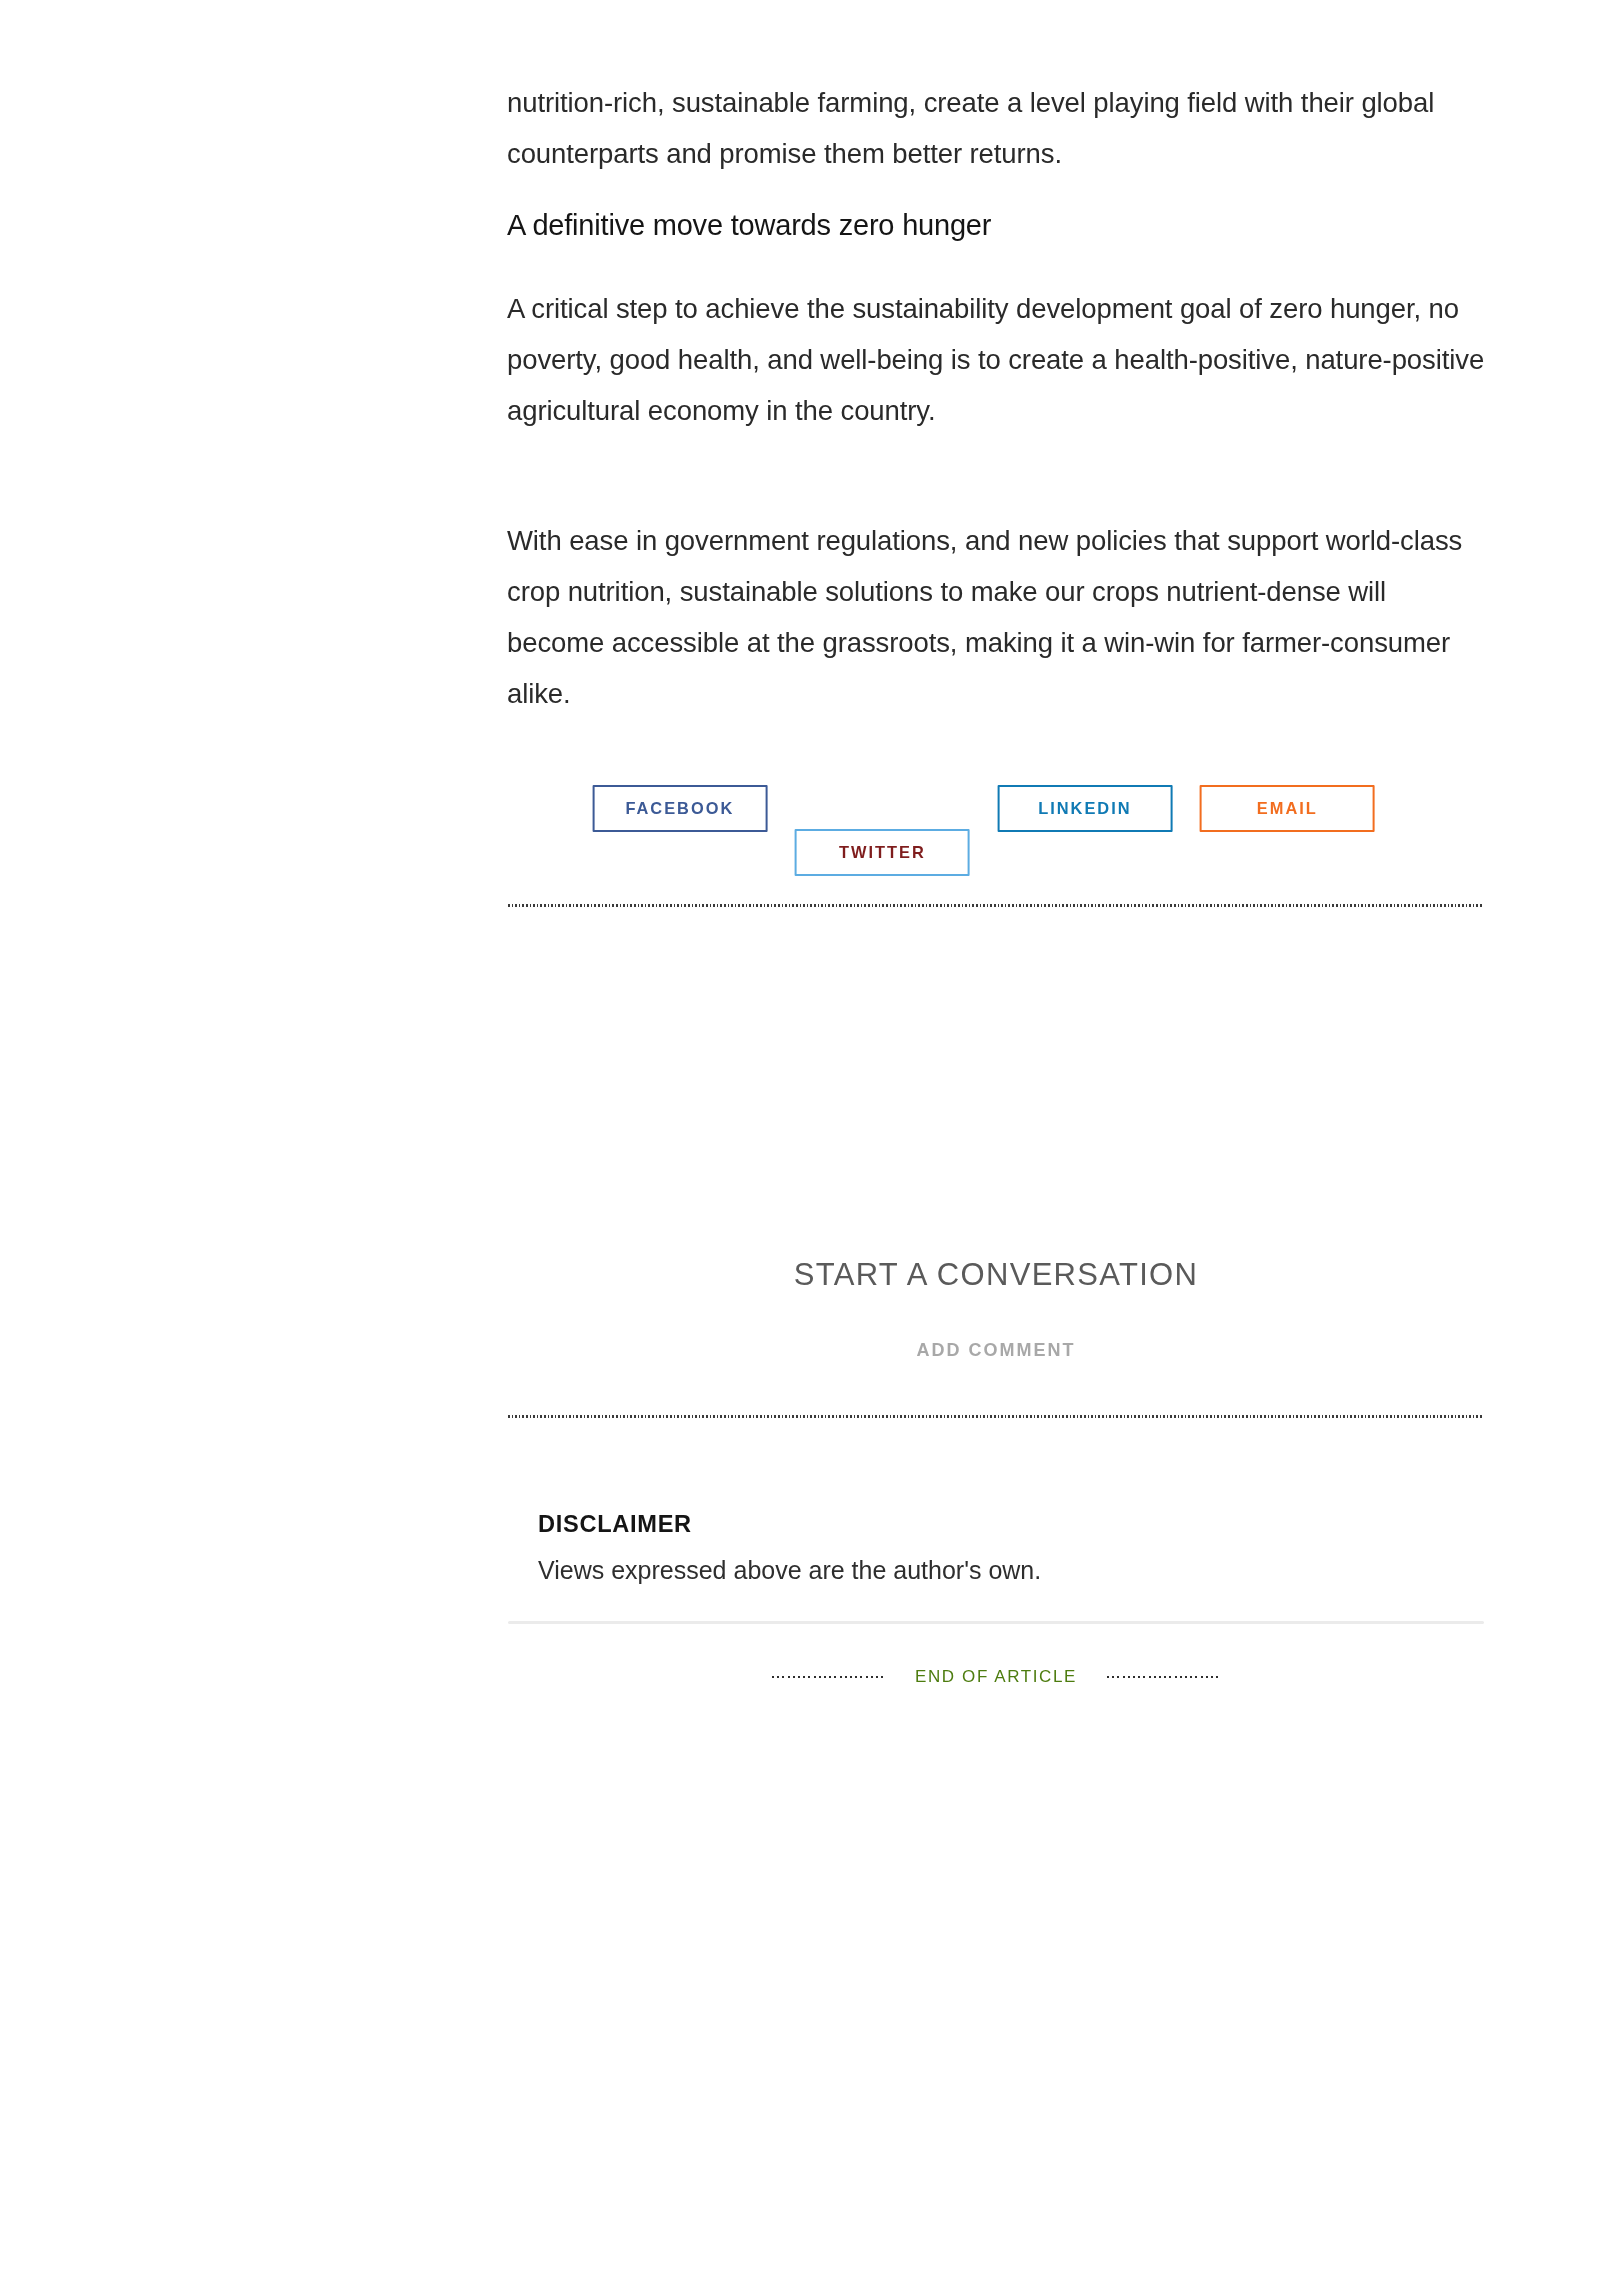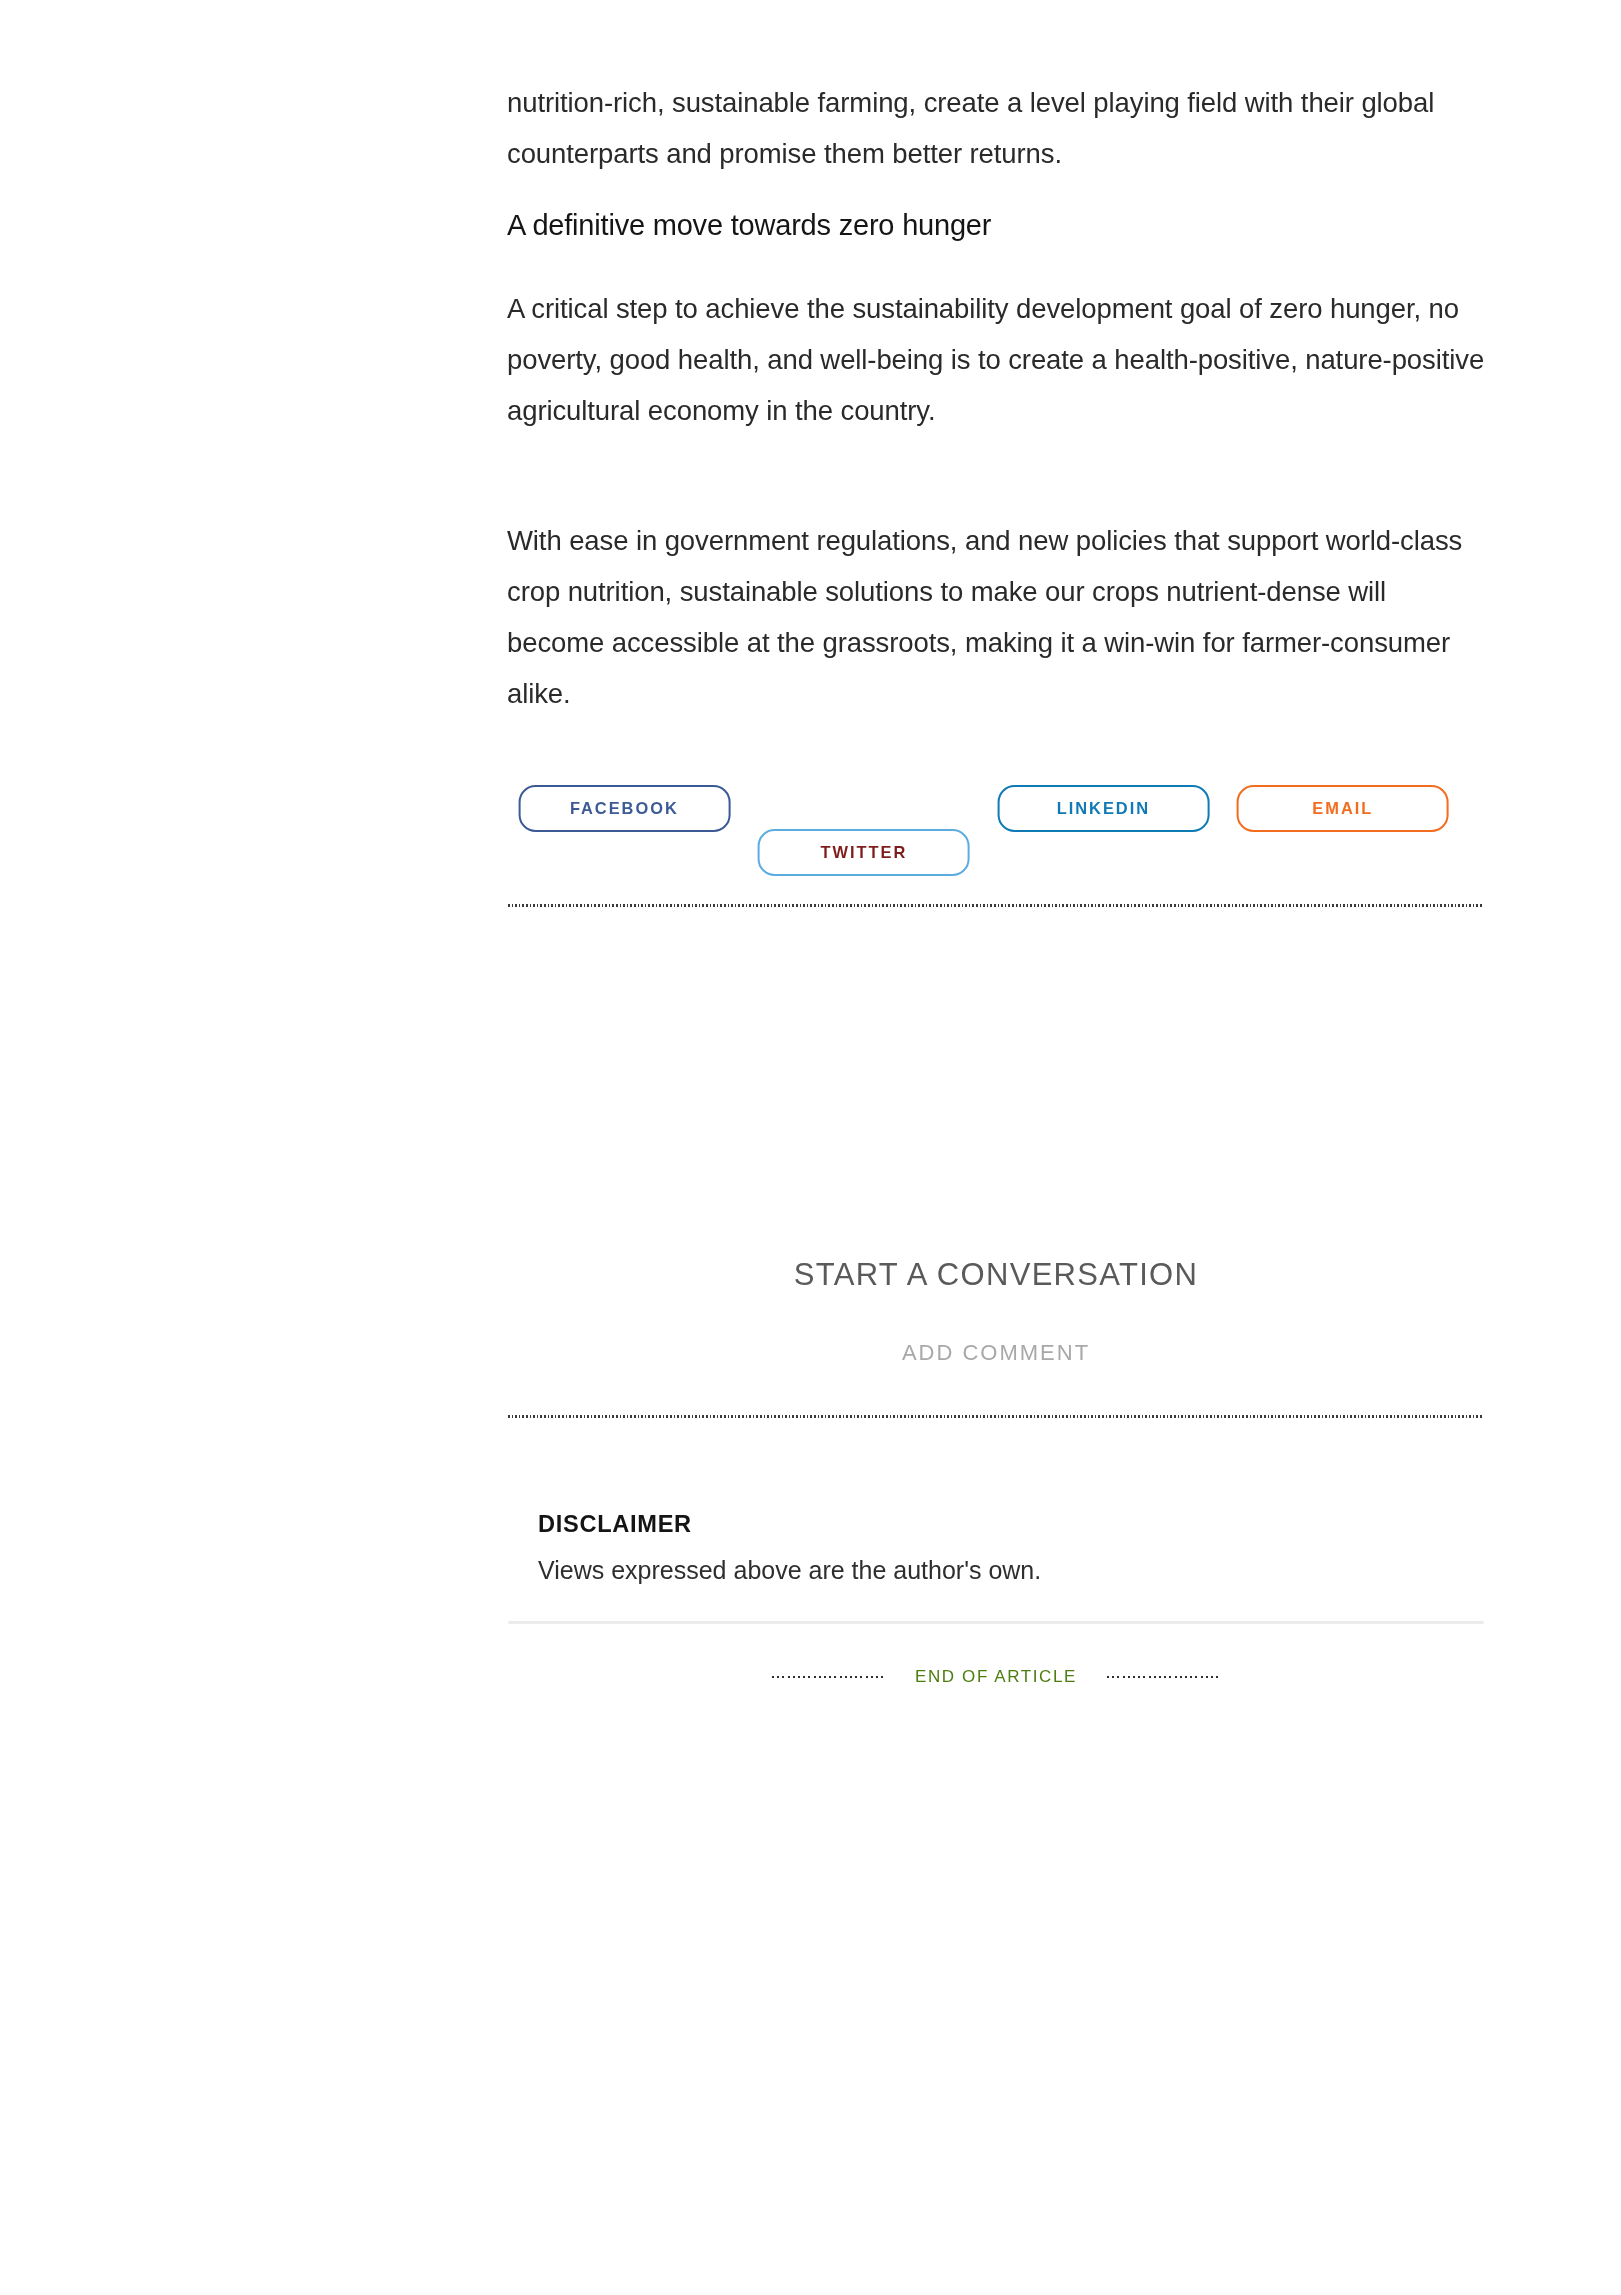--- a/index.html
+++ b/index.html
@@ -35,24 +35,24 @@
   .share-row {
     position:absolute;
     left:0; top:785px;
     width:100%;
     display:flex;
     justify-content:center;
     gap:27.5px;
     transform:translateX(-12.4px);
   }
   .share-btn {
-    width:212px; height:47px;
+    width:175px; height:47px;
     background:#ffffff;
     border:2px solid #888;
-    border-radius:17px;
+    border-radius:1px;
     display:flex; align-items:center; justify-content:center;
     font-size:16.4px; font-weight:700;
     letter-spacing:2px;
     cursor:pointer;
   }
   .dotted-divider {
     position:absolute;
     left:1.3px; width:976px; height:3.3px;
     background-image:repeating-linear-gradient(90deg,#3a3a3a 0 1.6px, transparent 1.6px 3.6px);
   }
@@ -63,21 +63,21 @@
     left:0; top:1257px; width:100%;
     text-align:center;
     font-size:31px;
     color:#5a5a5a;
     letter-spacing:1.3px;
   }
   .add-comment {
     position:absolute;
     left:0; top:1340px; width:100%;
     text-align:center;
-    font-size:22px; font-weight:400;
+    font-size:18px; font-weight:700;
     color:#a8a8a8;
     letter-spacing:2px;
     cursor:pointer;
     background:none; border:none;
     font-family:"Liberation Sans", sans-serif;
   }
   .disclaimer-block {
     position:absolute;
     left:31px; top:1511px;
     width:916px;

